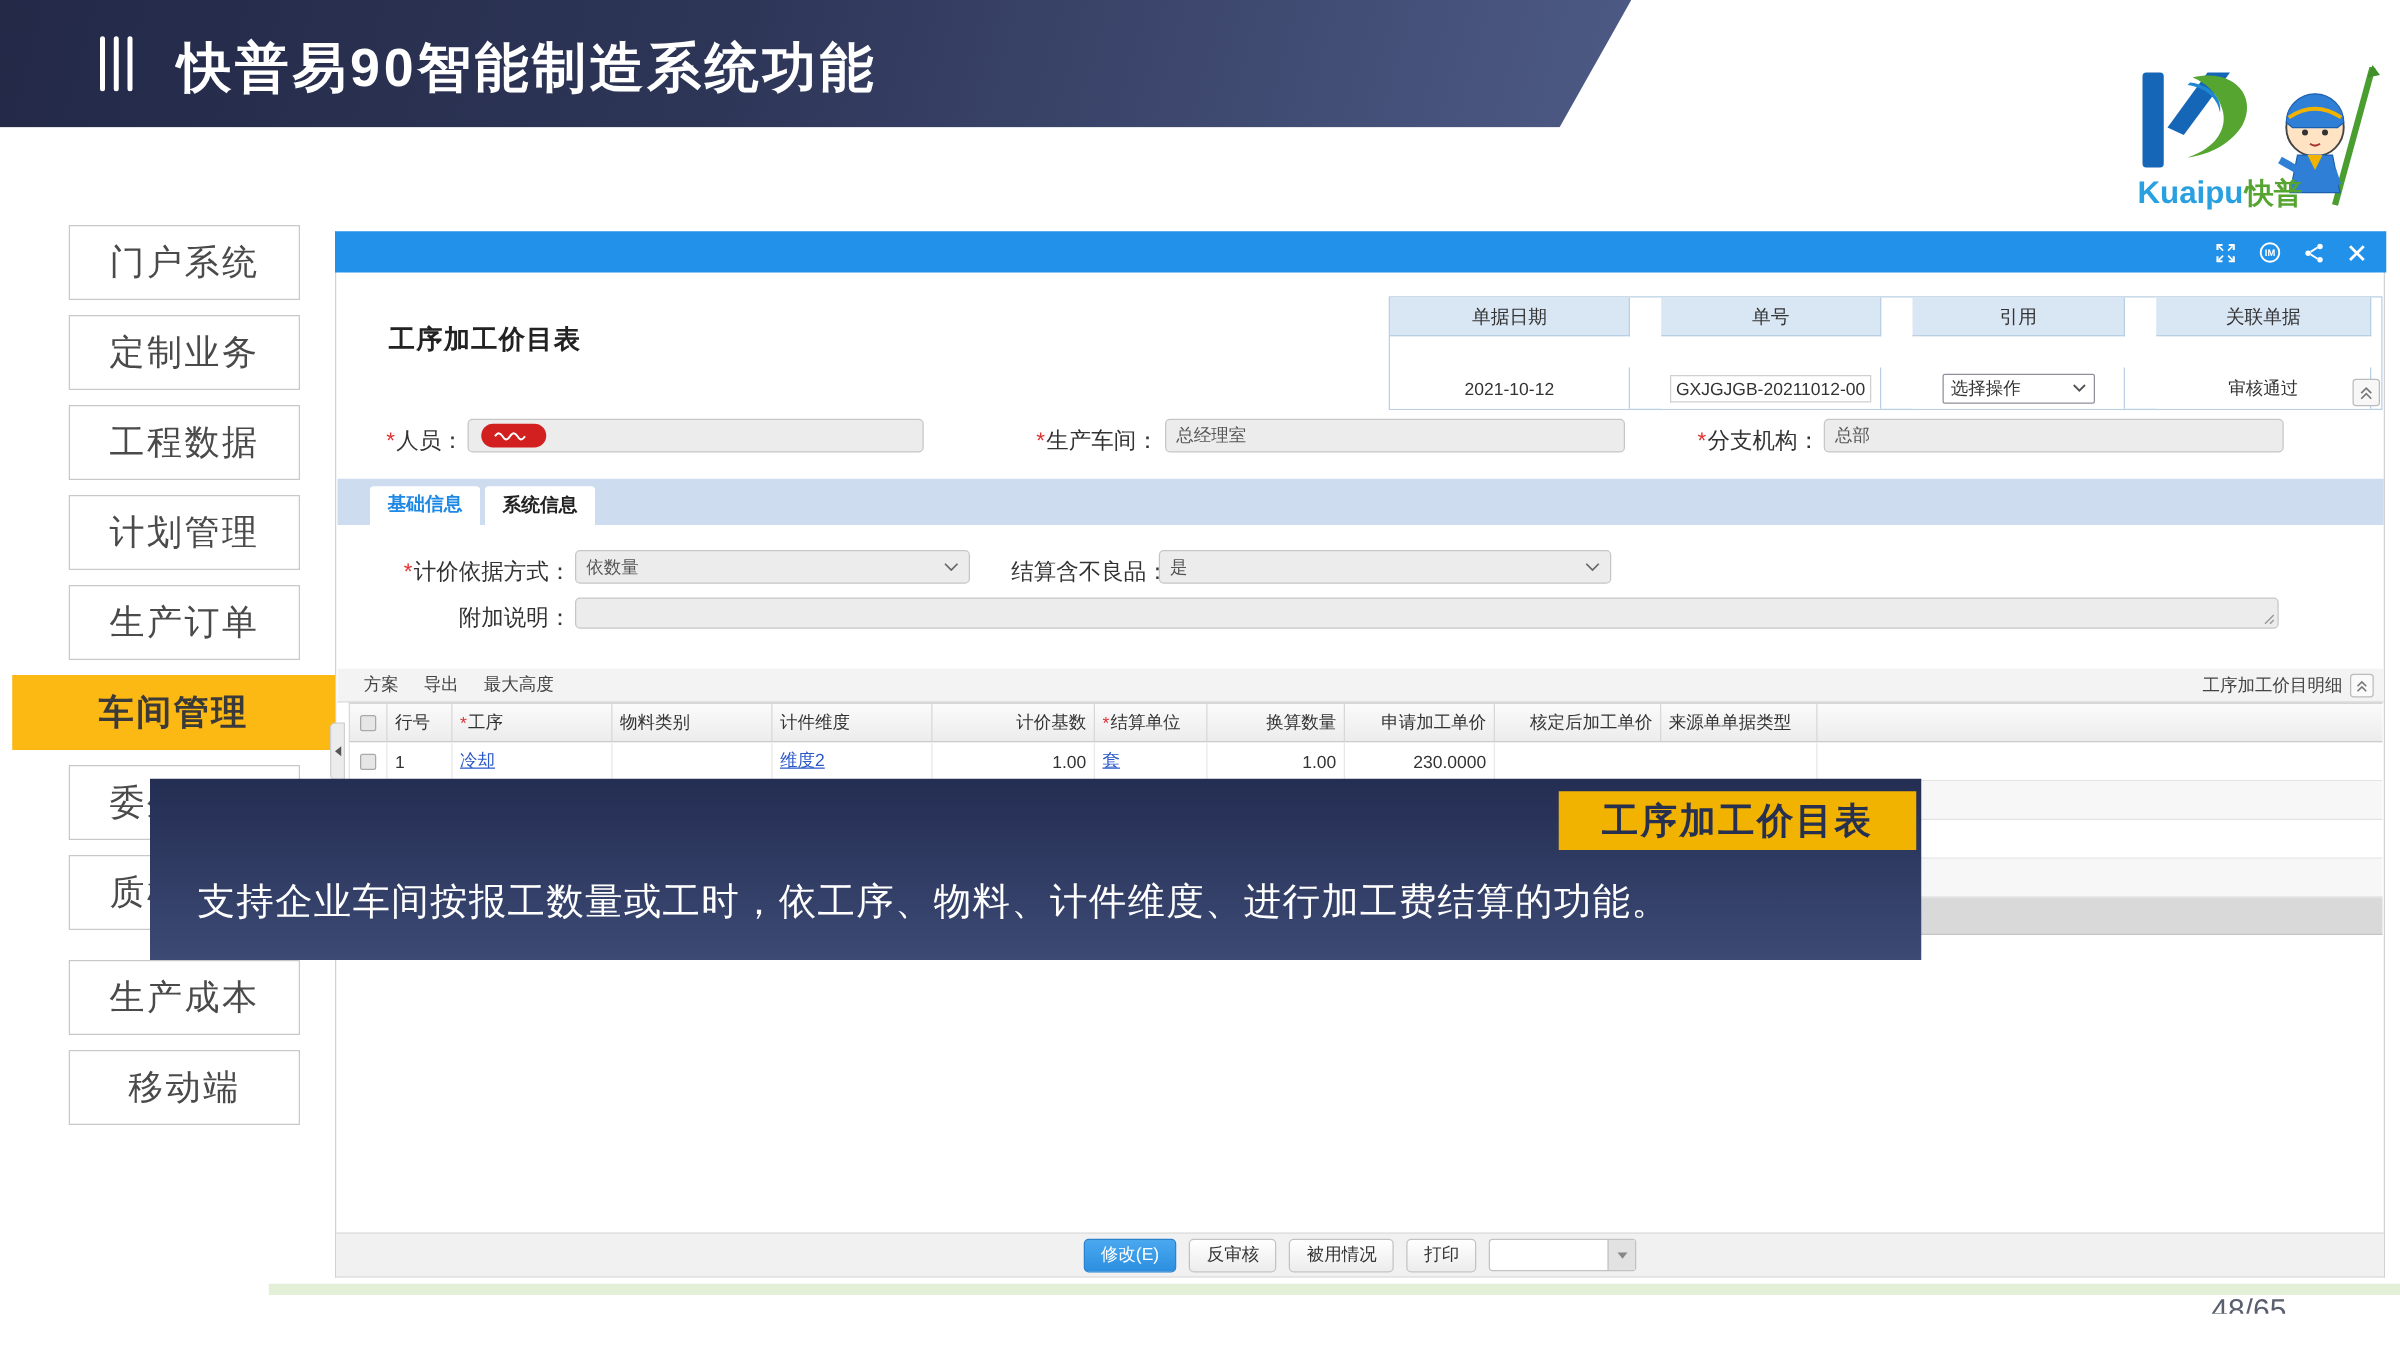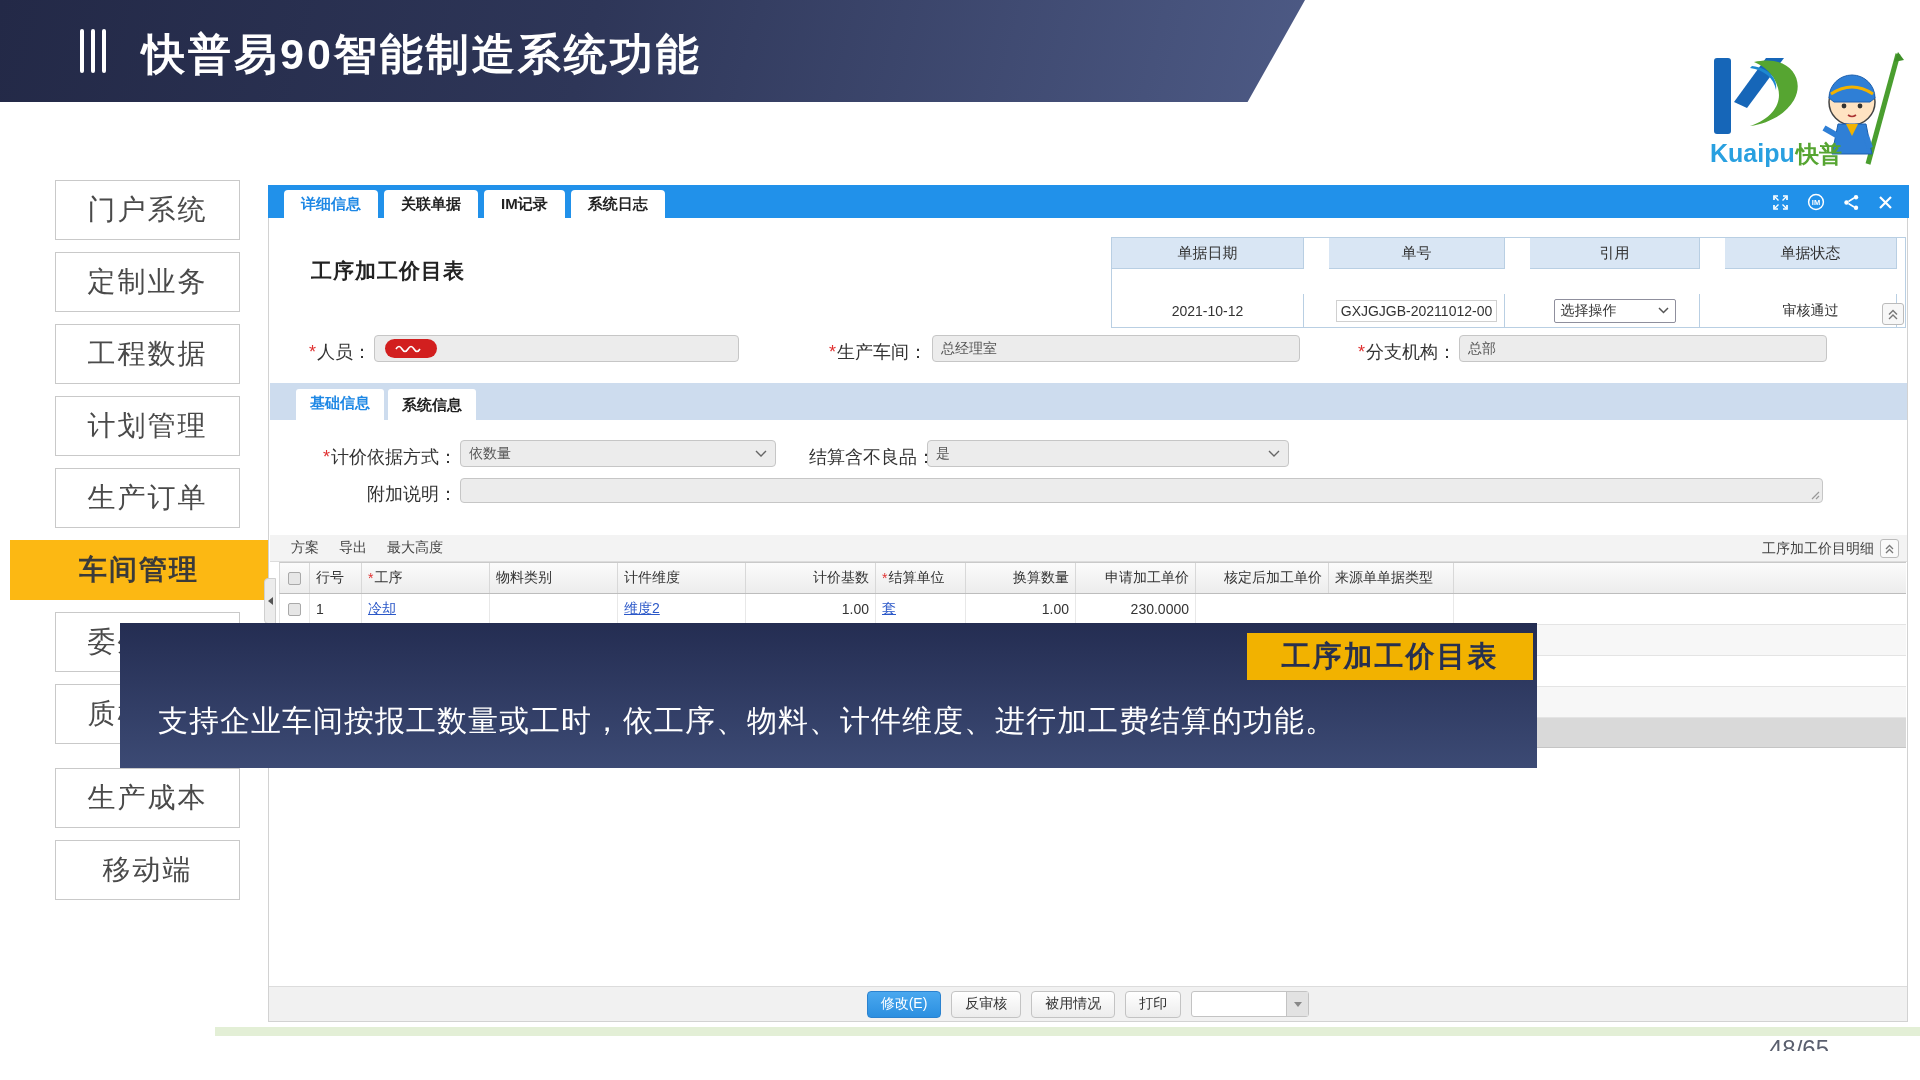--- a/index.html
+++ b/index.html
@@ -178,26 +178,20 @@
       <div class="side-item active">车间管理</div>
       <div class="side-item">委外管理</div>
       <div class="side-item" style="margin-bottom: 24px;">质检中心</div>
       <div class="side-item">生产成本</div>
       <div class="side-item">移动端</div>
     </div>
 
   <div class="panel">
 
     <div class="tabbar">
-      <div style="display:flex;align-items:flex-end;">
-          <div class="wtab active">详细信息</div>
-          <div class="wtab">关联单据</div>
-          <div class="wtab">IM记录</div>
-          <div class="wtab">系统日志</div>
-        </div>
       <div class="titlebar-icons">
         <span>
           <svg width="17" height="17" viewBox="0 0 17 17">
               <path d="M6 2H2v4M11 2h4v4M15 11v4h-4M2 11v4h4" stroke="#fff" stroke-width="1.7" fill="none"></path>
               <path d="M3 3l3.5 3.5M14 3l-3.5 3.5M14 14l-3.5-3.5M3 14l3.5-3.5" stroke="#fff" stroke-width="1.4"></path>
             </svg>
         </span>
         <span>
           <svg width="18" height="18" viewBox="0 0 18 18">
               <circle cx="9" cy="9" r="7.4" stroke="#fff" stroke-width="1.5" fill="none"></circle>
@@ -219,21 +213,21 @@
         </span>
       </div>
     </div>
 
     <div class="doc-title">工序加工价目表</div>
 
     <div class="info-table">
       <div class="c h">单据日期</div>
       <div class="c h">单号</div>
       <div class="c h">引用</div>
-      <div class="c h">单据状态</div>
+      <div class="c h">关联单据</div>
       <div class="c h">附件</div>
       <div class="c v">2021-10-12</div>
       <div class="c v">
           <span class="cellbox">GXJGJGB-20211012-00</span>
         </div>
       <div class="c v">
         <div class="select-box">
           <span>选择操作</span>
           <svg width="11" height="7" viewBox="0 0 11 7">
               <path d="M1 1l4.5 4.5L10 1" stroke="#555" stroke-width="1.5" fill="none"></path>

